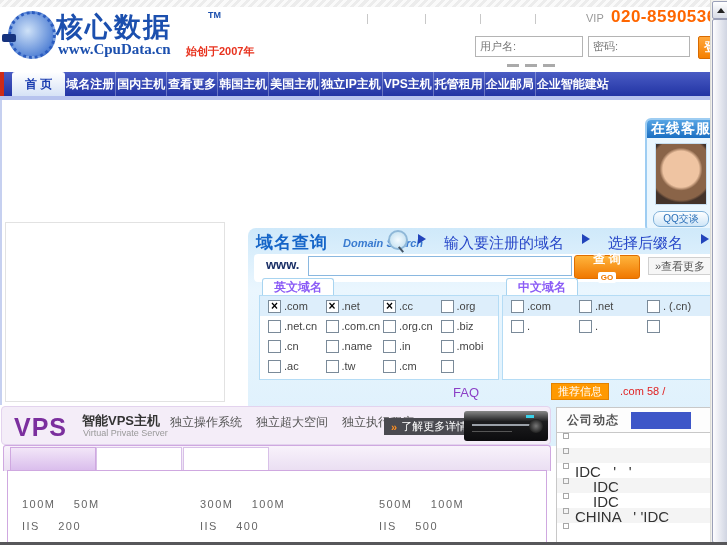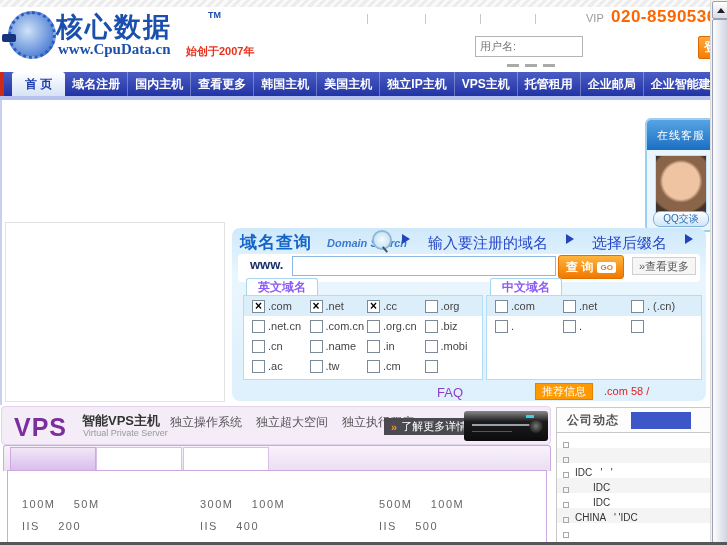--- a/index.html
+++ b/index.html
@@ -28,59 +28,59 @@
     display:flex;align-items:center;padding-left:4px;font-size:11px;color:#777;}
   .login-btn{left:698px;top:36px;width:42px;height:21px;border:1px solid #d86a00;border-radius:2px;
     background:linear-gradient(#ffa83c,#f57f00);color:#fff;font-size:12px;font-weight:bold;
     display:flex;align-items:center;padding-left:5px;letter-spacing:2px;}
   .dash{top:64px;width:12px;height:3px;background:#aaa;}
 
   
   .nav{left:0;top:72px;width:727px;height:24px;background:linear-gradient(#4a5cc4,#2234a4);
     display:flex;align-items:stretch;}
   .nav-redbar{left:0;top:72px;width:4px;height:24px;background:#ce2a18;}
-  .nav-item{display:flex;align-items:center;padding:0 7px;color:#fff;font-weight:bold;
+  .nav-item{display:flex;align-items:center;padding:0 1px;color:#fff;font-weight:bold;
     font-size:12px;white-space:nowrap;border-left:1px solid rgba(255,255,255,.30);}
   .nav-item.first{border-left:none;}
   .nav-item.active{margin-left:12px;background:linear-gradient(#ffffff,#d6e2f6);color:#1b3db0;
     border-left:none;border-radius:3px 3px 0 0;padding:0 13px;}
   .nav-underline{left:0;top:96px;width:727px;height:4px;background:#b7c3ee;}
   .left-line{left:0;top:100px;width:2px;height:305px;background:#c6d0f0;}
 
   
   .svc{left:645px;top:118px;width:68px;height:110px;border:2px solid #9ecdf2;border-radius:6px;
     background:#eaf6fe;overflow:hidden;}
-  .svc-head{height:30px;background:linear-gradient(#56a4e4,#1b6fc2);color:#fff;font-size:11px;
-    font-weight:normal;display:flex;align-items:center;justify-content:center;letter-spacing:1px;}
+  .svc-head{height:18px;background:linear-gradient(#56a4e4,#1b6fc2);color:#fff;font-size:14px;
+    font-weight:bold;display:flex;align-items:center;justify-content:center;letter-spacing:1px;}
   .svc-photo{margin:5px auto 0;width:50px;height:60px;border:1px solid #c6ddef;
     background:radial-gradient(circle at 50% 42%,#efc4a2 0 42%,#8a6448 50% 72%,#44332a 78%);}
   .svc-qq{position:absolute;left:6px;bottom:3px;width:54px;height:14px;border:1px solid #7fb0d8;
     border-radius:7px;background:linear-gradient(#fdfeff,#cfe6f8);color:#2a6fb8;font-size:10px;
     display:flex;align-items:center;justify-content:center;}
 
   
   .empty-box{left:5px;top:222px;width:218px;height:178px;border:1px solid #e2e2e2;background:#fff;}
 
   
-  .ds{left:232px;top:228px;width:474px;height:173px;border-radius:8px;
+  .ds{left:248px;top:228px;width:474px;height:218px;border-radius:8px;
     background:linear-gradient(#cfe9fa,#eaf6fe 28%,#ddf0fc);}
   .ds-title{left:8px;top:3px;font-size:17px;font-weight:bold;color:#1565c8;letter-spacing:1px;}
   .ds-sub{left:95px;top:9px;font-size:11px;font-style:italic;font-weight:bold;color:#3a7bd0;}
   .mag{left:140px;top:2px;width:16px;height:16px;border:2px solid #8fb8d8;border-radius:50%;
     background:radial-gradient(#f4fbff,#bcdcee);}
   .mag-handle{left:152px;top:18px;width:2px;height:7px;background:#456;transform:rotate(-40deg);}
   .steps{left:170px;top:6px;display:flex;align-items:flex-start;gap:18px;color:#2747c8;font-size:15px;white-space:nowrap;}
   .arrow-ic{width:0;height:0;border-top:5px solid transparent;border-bottom:5px solid transparent;
     border-left:8px solid #2244bb;}
   .ds-row{left:6px;top:26px;width:462px;height:28px;background:#fff;border-radius:4px;}
   .www{left:18px;top:29px;font-size:13px;font-weight:bold;color:#1a2f66;}
   .ds-input{left:60px;top:28px;width:256px;height:18px;border:1px solid #8ab8e0;font-size:12px;padding:0 3px;}
   .q-btn{left:326px;top:27px;width:64px;height:22px;border:1px solid #e06f00;border-radius:3px;
     background:linear-gradient(#ffb43c,#f07800);display:flex;align-items:center;justify-content:center;gap:4px;
-    color:#fff;font-weight:bold;font-size:12px;}
+    color:#fff;font-weight:bold;font-size:12px;flex-direction:column;}
   .go{background:#fff;color:#f07800;font-size:8px;font-weight:bold;border-radius:2px;padding:1px 3px;}
   .more-link{left:400px;top:29px;width:62px;height:16px;border:1px solid #d0d0d0;background:#f6f6f6;
     color:#555;font-size:11px;display:flex;align-items:center;justify-content:center;}
   .grp-tab{top:50px;width:70px;height:17px;background:#fff;border:1px solid #a8d4f0;border-bottom:none;
     border-radius:3px 3px 0 0;color:#8b5cf6;font-weight:bold;font-size:12px;
     display:flex;align-items:center;justify-content:center;}
   .grp-box{top:67px;height:83px;background:#fff;border:1px solid #b5dcf5;}
   .cb-row{display:flex;align-items:center;height:20px;padding-left:8px;}
   .cb-row.band{background:#ddeefb;}
   .cb-cell{width:60px;display:flex;align-items:center;gap:3px;font-size:11px;color:#444;}
@@ -119,21 +119,21 @@
   .plans-box{position:absolute;left:4px;top:25px;width:538px;height:78px;background:#fff;
     border:1px solid #cfa8e0;border-bottom:none;}
   .plan-col{position:absolute;top:22px;color:#666;font-size:11px;letter-spacing:1.5px;}
   .plan-col div{white-space:pre;line-height:22px;}
 
   
   .news{left:556px;top:407px;width:155px;height:138px;border:1px solid #c8c8c8;background:#fff;}
   .news-head{height:24px;border-bottom:1px solid #c8c8c8;display:flex;align-items:center;background:#fdfdfd;}
   .news-title{margin-left:10px;font-size:12px;font-weight:bold;color:#555;letter-spacing:1px;}
   .news-tabhl{margin-left:12px;width:60px;height:17px;background:#3d56c8;}
-  .news-row{height:15px;display:flex;align-items:flex-end;padding-left:6px;font-size:10px;color:#333;}
+  .news-row{height:15px;display:flex;align-items:flex-start;padding-left:6px;font-size:15px;color:#333;}
   .news-row:nth-child(odd){background:#f4f4f4;}
   .news-row .bullet{width:4px;height:4px;border:1px solid #a8a8a8;margin-right:6px;flex:none;}
   .news-row span.t{white-space:pre;}
   .news-row.ind span.t{padding-left:18px;}
 
   
   .sbar{left:710px;top:0;width:17px;height:545px;background:#f2f1ec;border-left:1px solid #dcdcd8;z-index:10;}
   .sbtn{position:absolute;left:1px;top:1px;width:15px;height:16px;border:1px solid #9aa0b8;border-radius:2px;
     background:linear-gradient(#ffffff,#d8dce6);display:flex;align-items:center;justify-content:center;}
   .sbtn .tri{width:0;height:0;border-left:4px solid transparent;border-right:4px solid transparent;
@@ -159,20 +159,23 @@
 
   <div class="abs sep" style="left:367px"></div>
   <div class="abs sep" style="left:425px"></div>
   <div class="abs sep" style="left:480px"></div>
   <div class="abs sep" style="left:535px"></div>
   <div class="abs vip">VIP</div>
   <div class="abs phone">020-85905368</div>
 
   <div class="abs fake-input" style="left:475px;width:102px">
     <span>用户名:</span>
+  </div>
+  <div class="abs fake-input" style="left:588px;width:96px">
+    <span>密码:</span>
   </div>
   <div class="abs login-btn">登 陆</div>
   <div class="abs dash" style="left:507px"></div>
   <div class="abs dash" style="left:525px"></div>
   <div class="abs dash" style="left:543px"></div>
 
   <div class="abs nav">
     <div class="nav-item active">首 页</div>
     <div class="nav-item first">域名注册</div>
     <div class="nav-item">国内主机</div>

